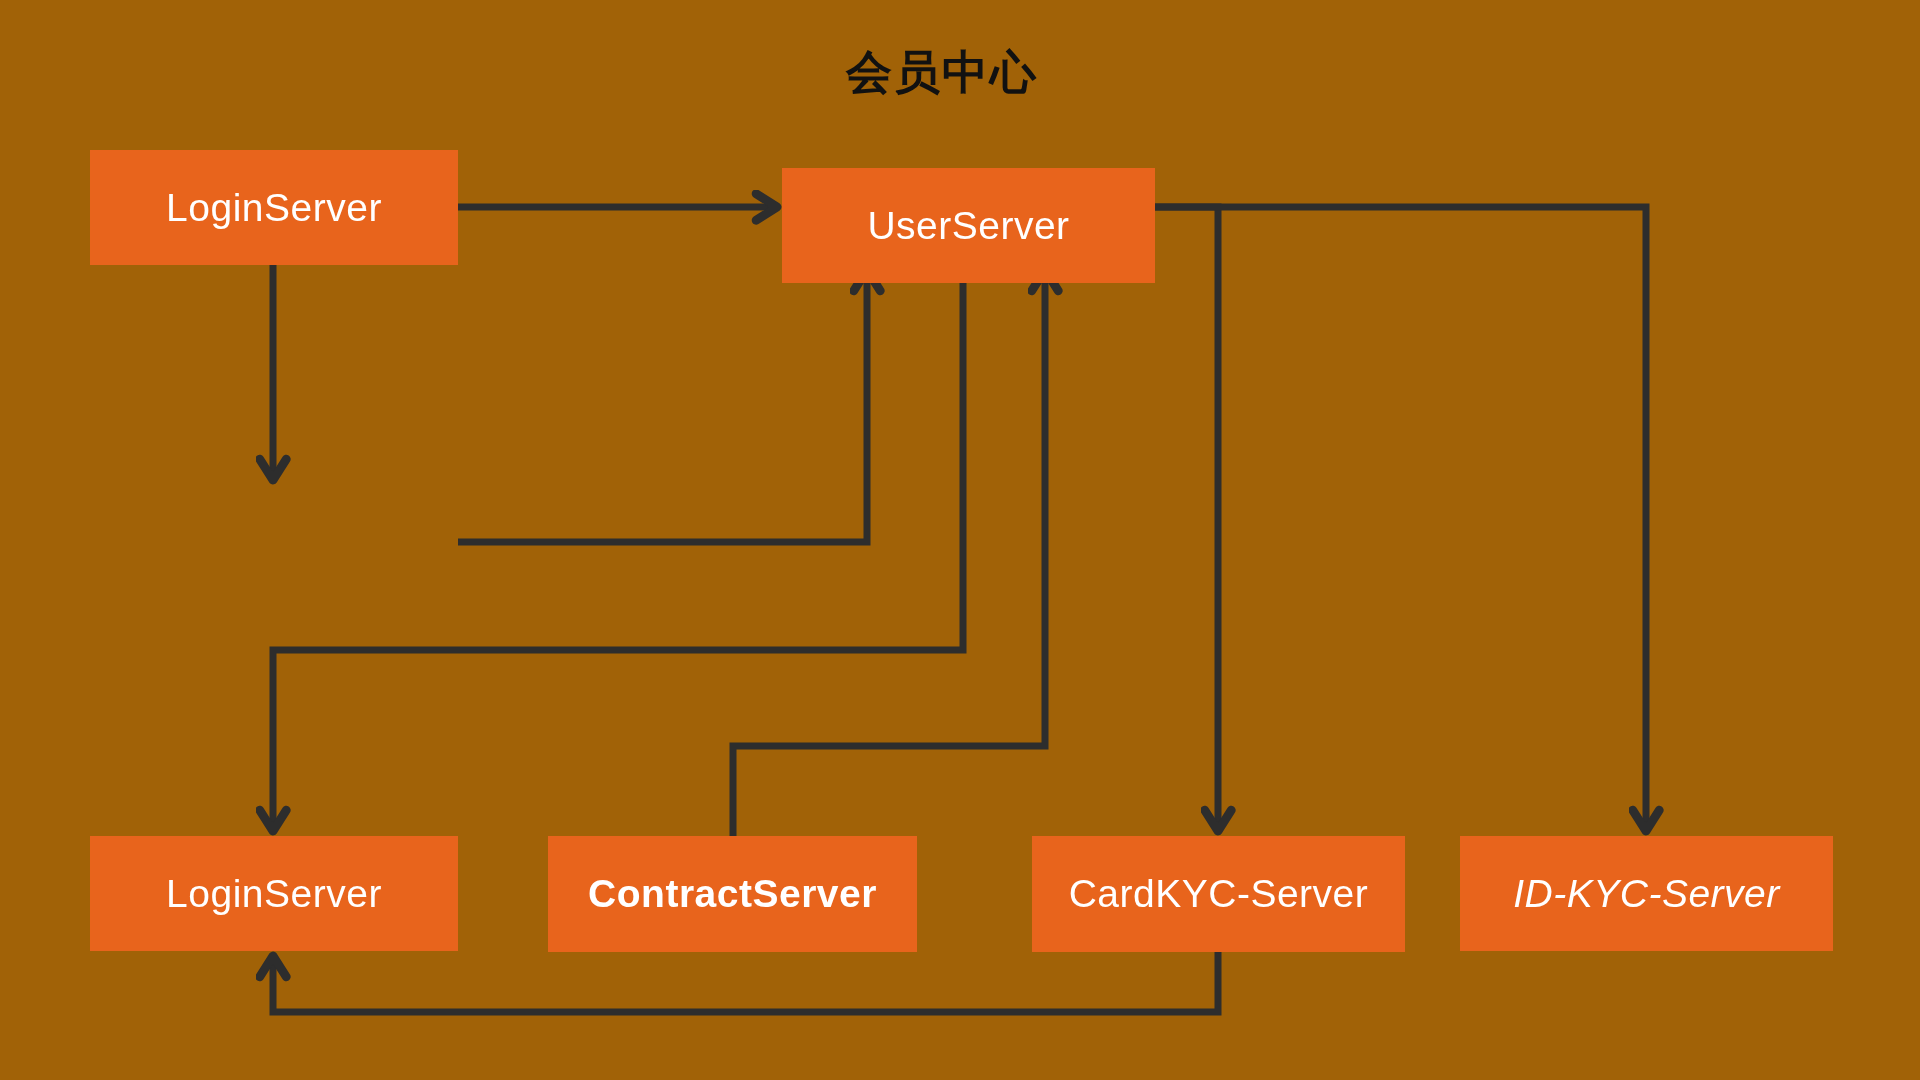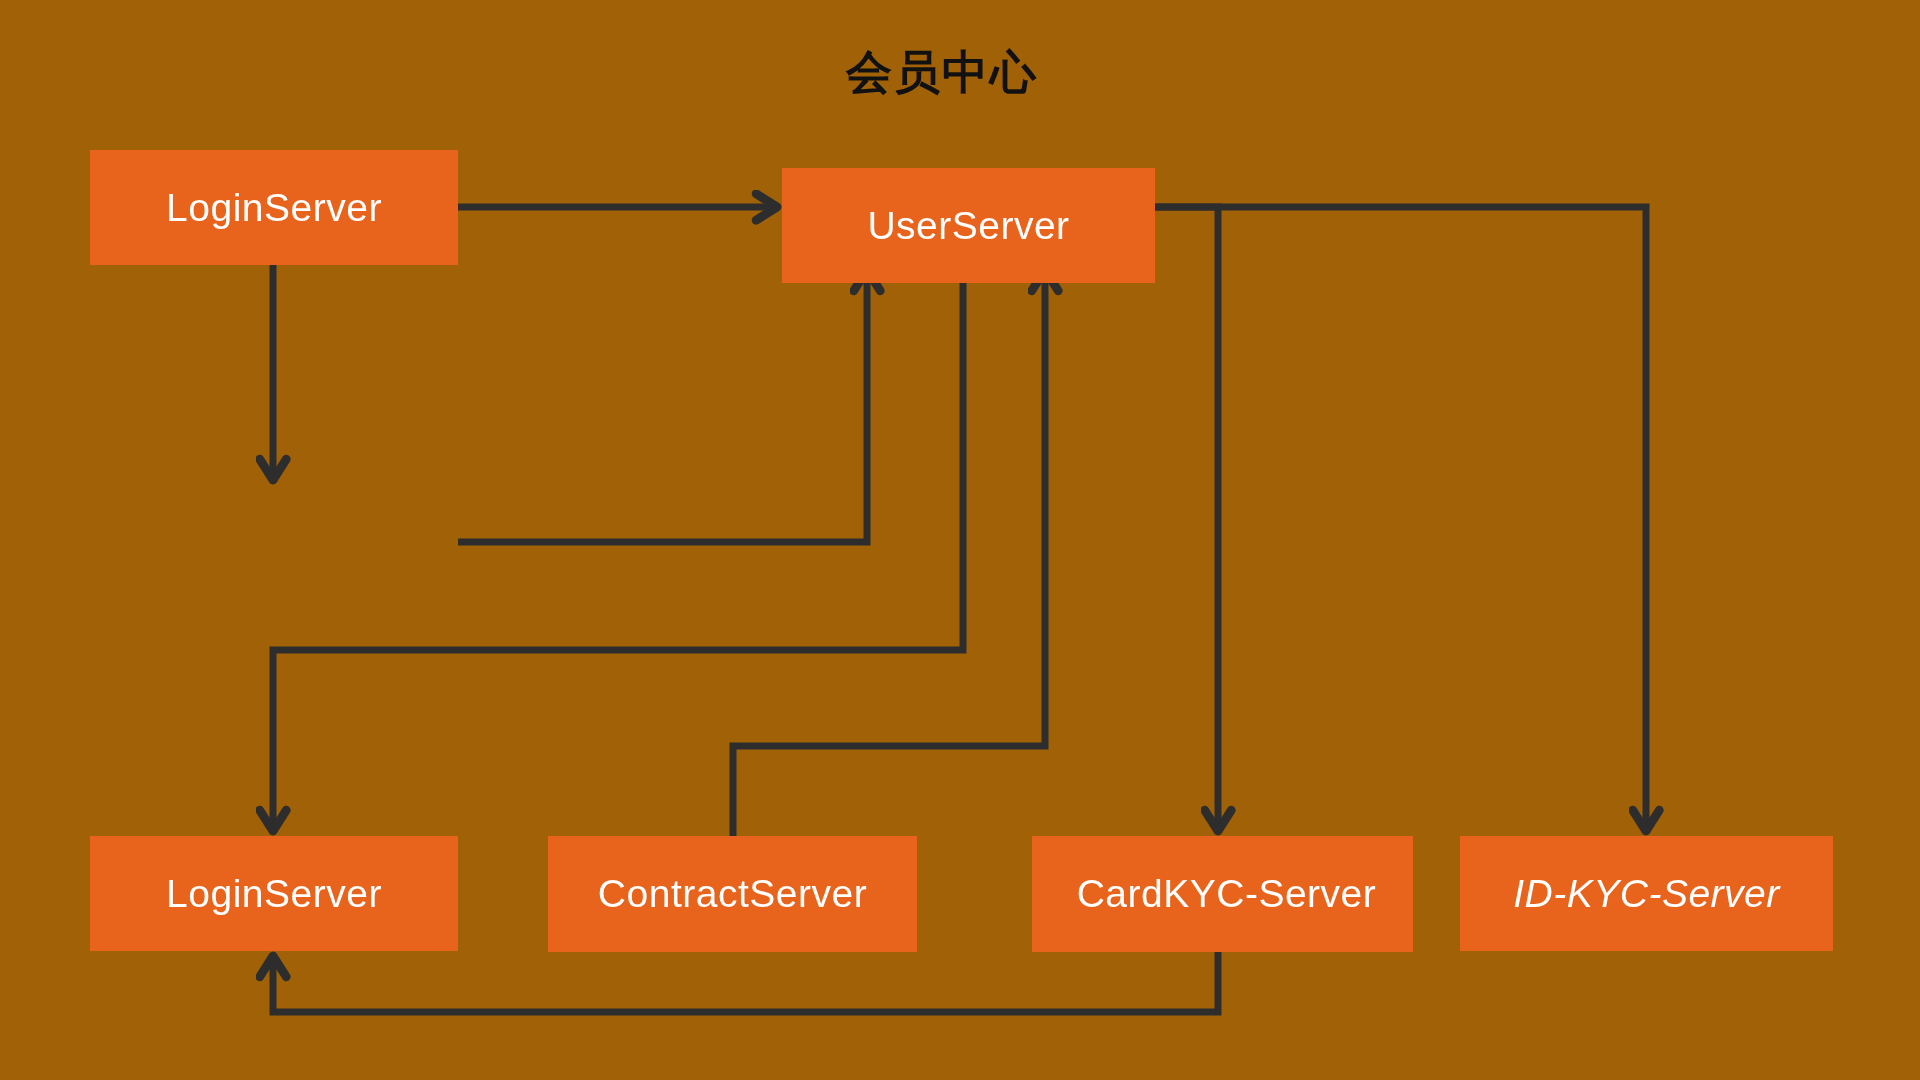--- a/index.html
+++ b/index.html
@@ -75,25 +75,25 @@
 
   <div class="node" style="left:782px; top:168px; width:373px; height:115px;">
     <span>UserServer</span>
   </div>
 
 
   <div class="node" style="left:90px;  top:836px; width:368px; height:115px;">
     <span>LoginServer</span>
   </div>
 
-  <div class="node" style="left:548px; top:836px; width:369px; height:116px;">
+  <div class="node" style="left:548px; top:836px; width:369px; height:116px;font-weight:bold;">
     <span>ContractServer</span>
   </div>
 
-  <div class="node" style="left:1032px; top:836px; width:373px; height:116px;padding-left:8px;">
+  <div class="node" style="left:1032px; top:836px; width:373px; height:116px;">
     <span>CardKYC-Server</span>
   </div>
 
   <div class="node" style="left:1460px; top:836px; width:373px; height:115px;font-style:italic;">
     <span>ID-KYC-Server</span>
   </div>
 
 </div>
 
 </body></html>

